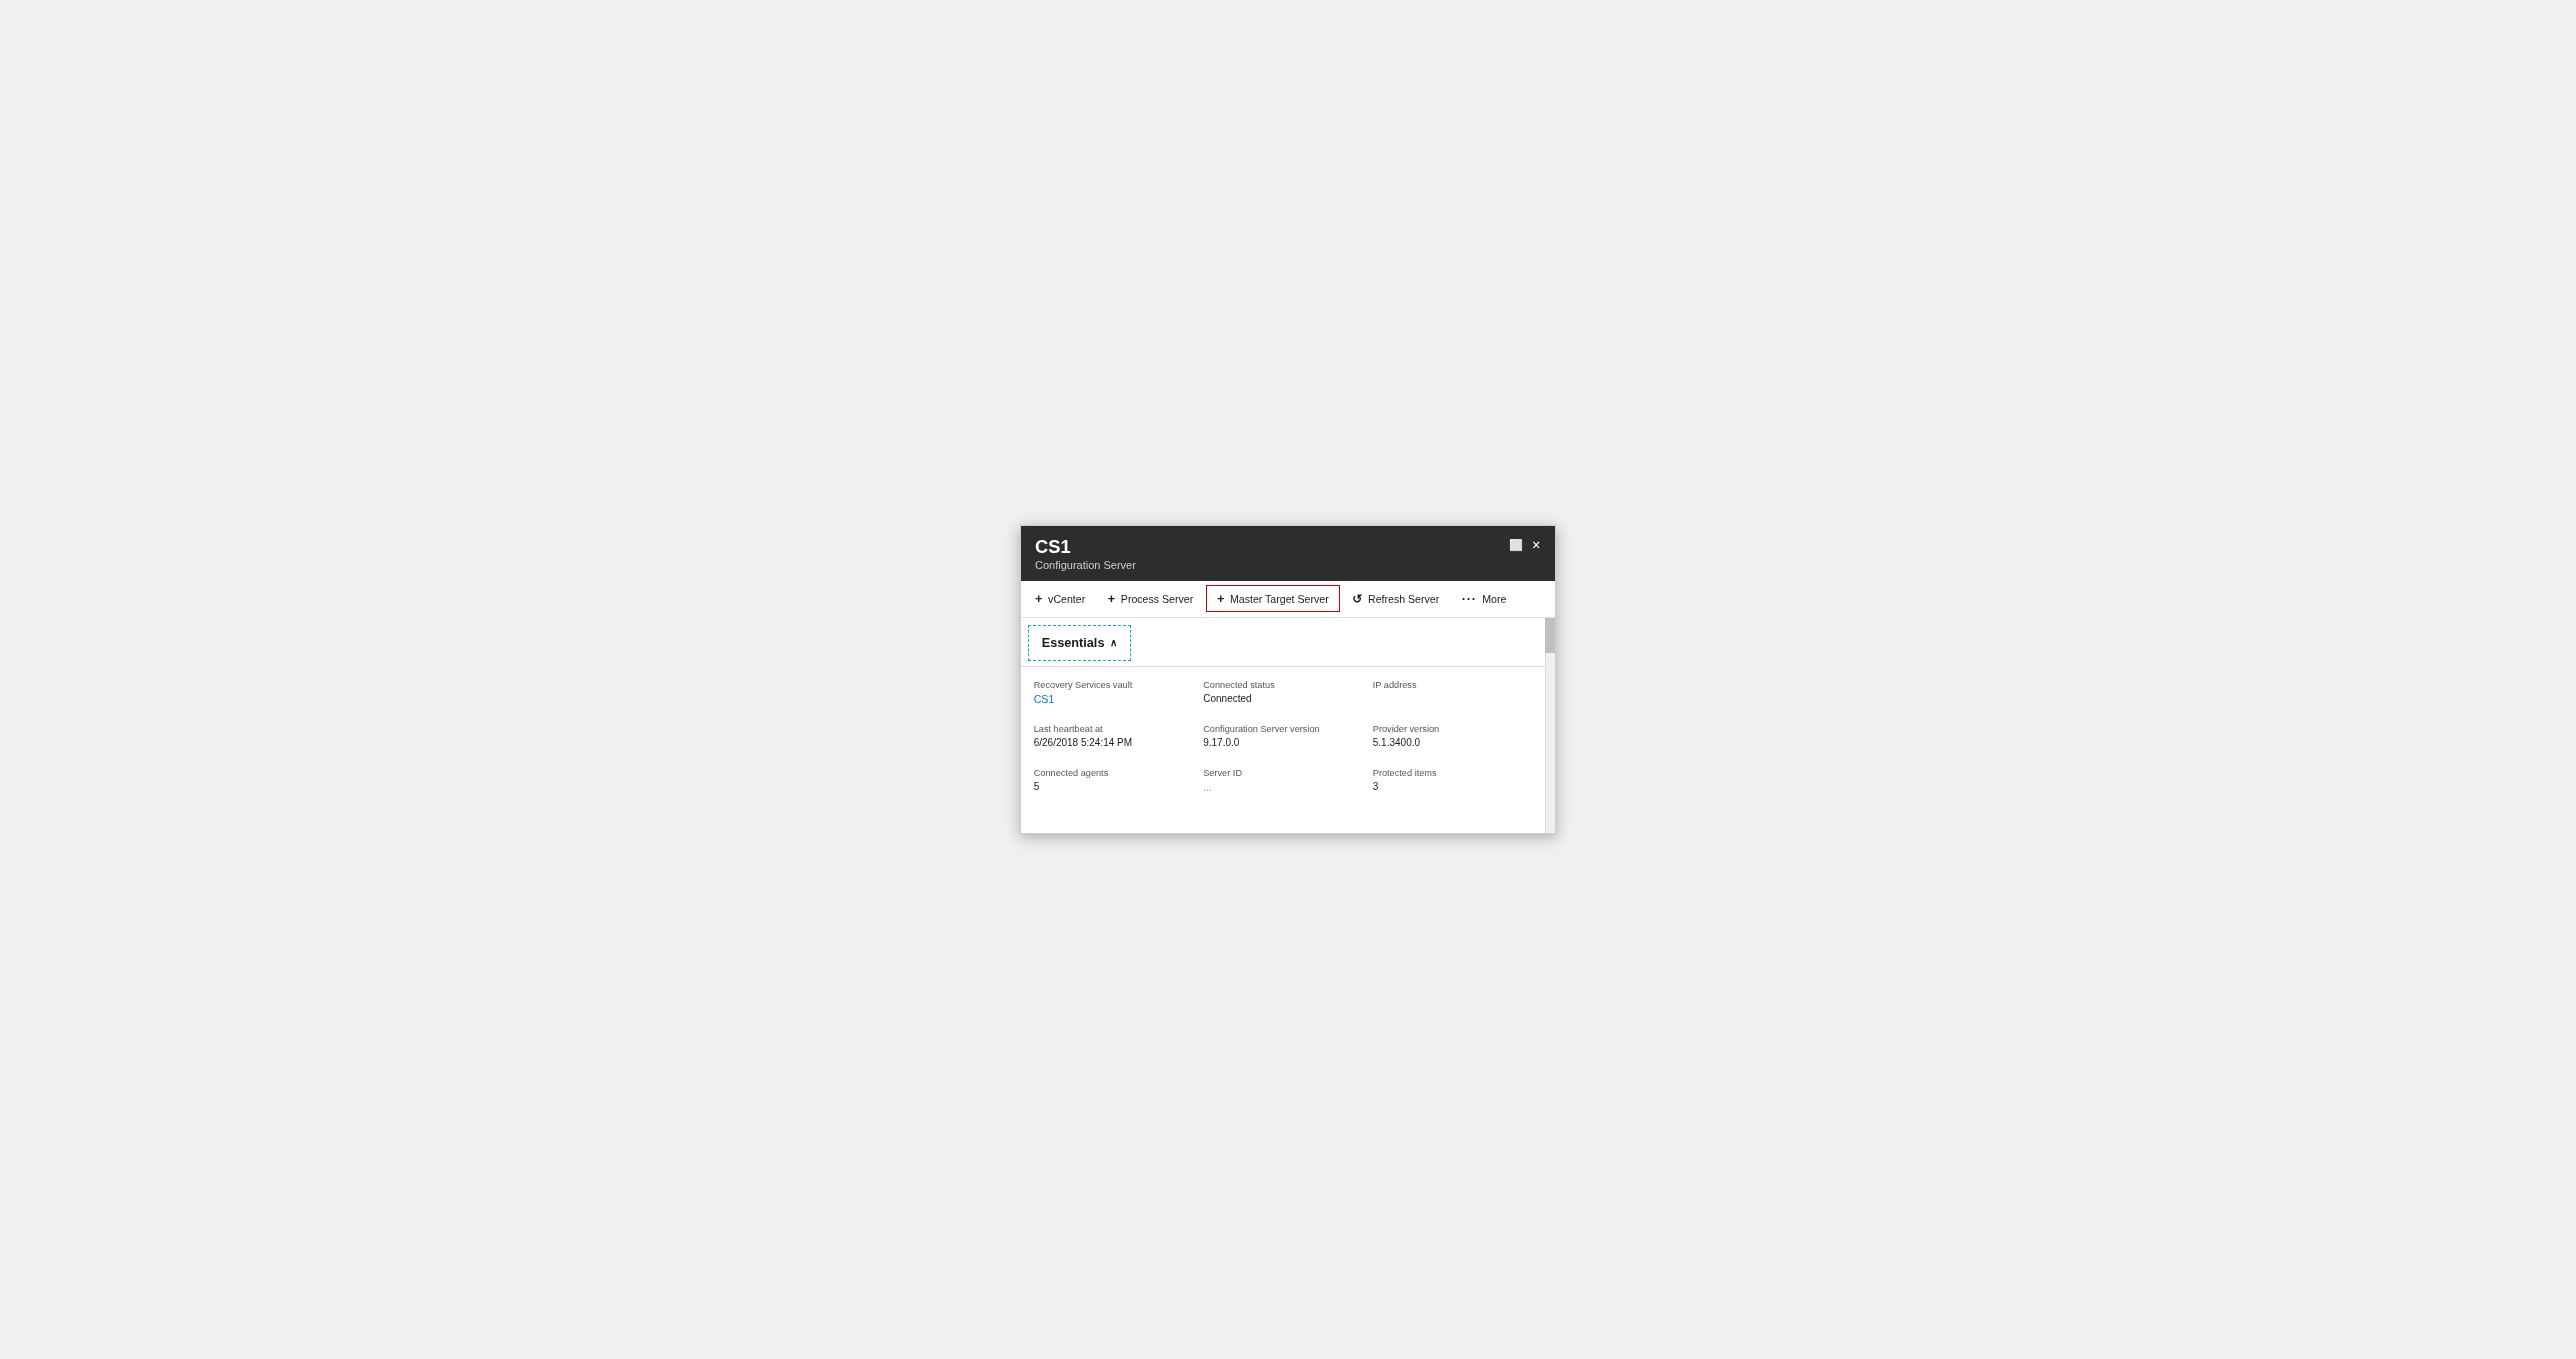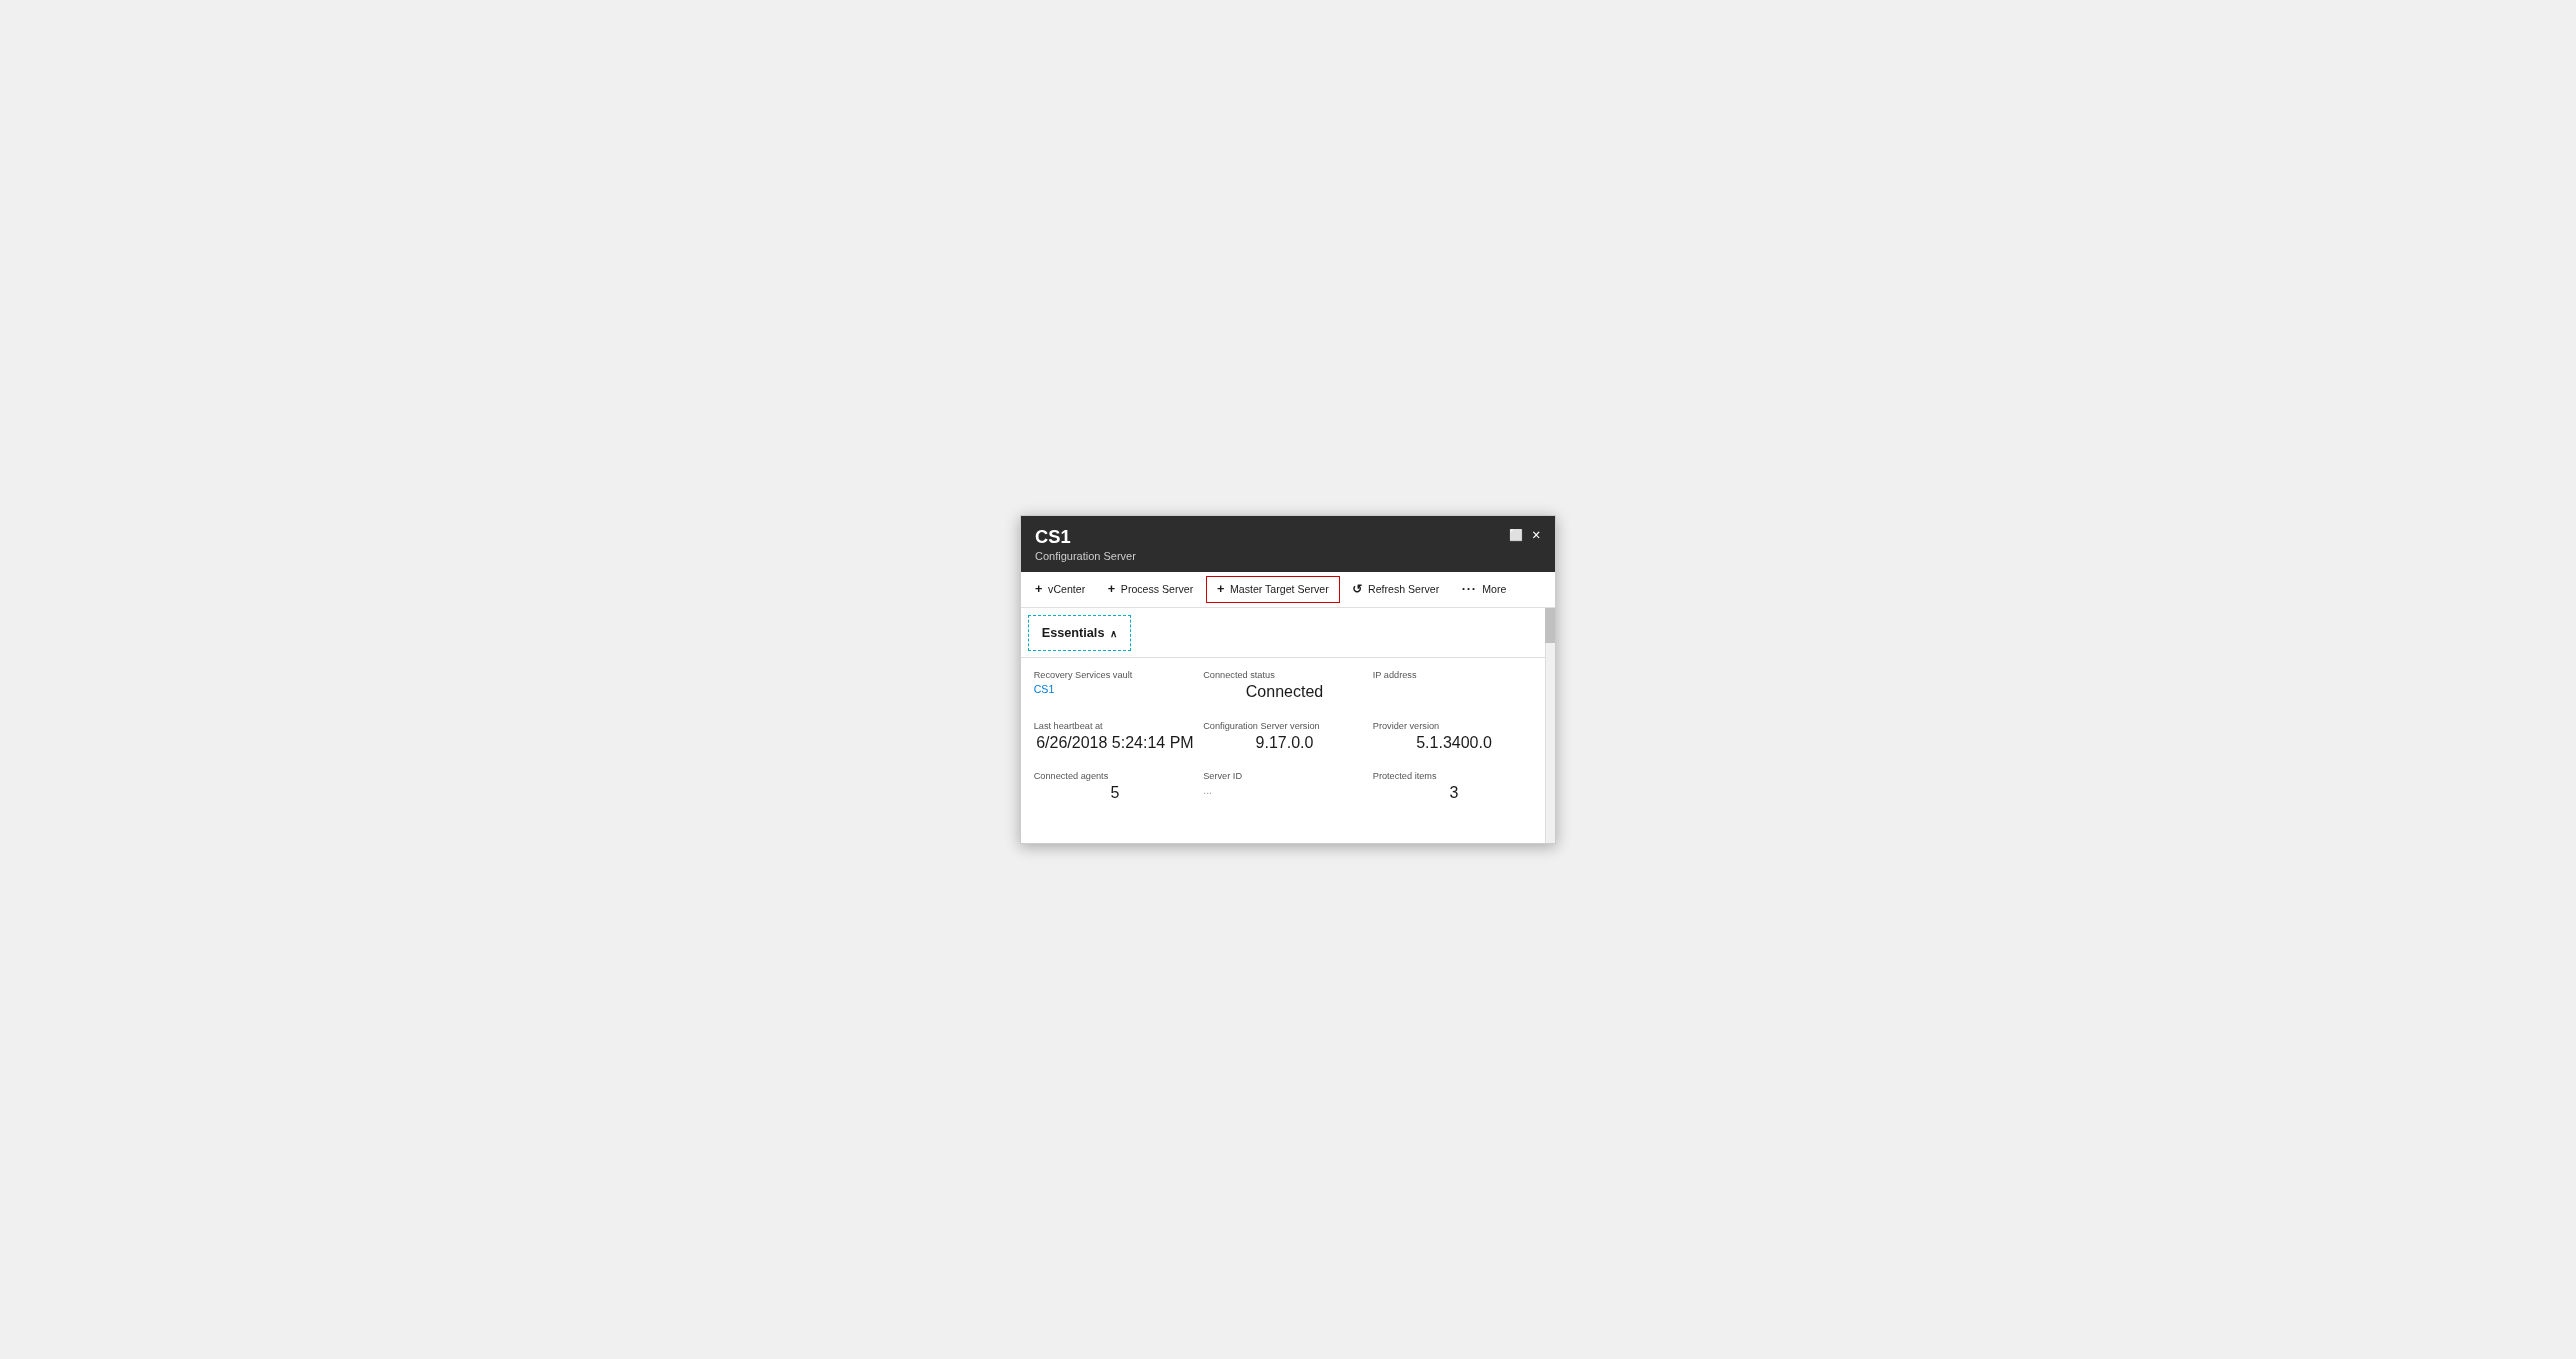--- a/index.html
+++ b/index.html
@@ -126,23 +126,22 @@
     }
     .data-value {
       font-size: 10.6px;
       color: #1a1a1a;
     }
     .data-value.link {
       color: #0078d4;
       cursor: pointer;
     }
     .data-value.large {
-      font-size: 16px;
+      font-size: 10px;
       font-weight: 500;
-      text-align: center;
     }
     
     .scroll-track {
       position: absolute;
       right: 0;
       top: 0;
       bottom: 0;
       width: 10px;
       background: #f0f0f0;
       border-left: 0.7px solid #ddd;

